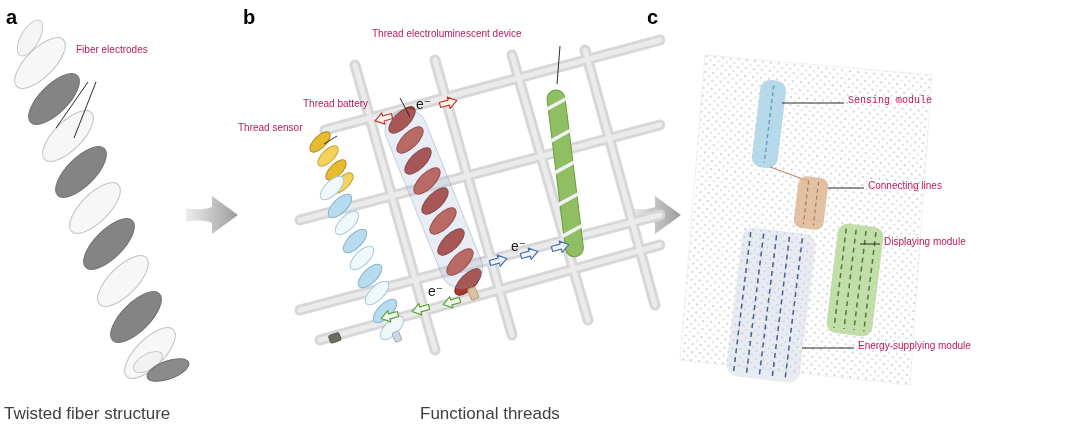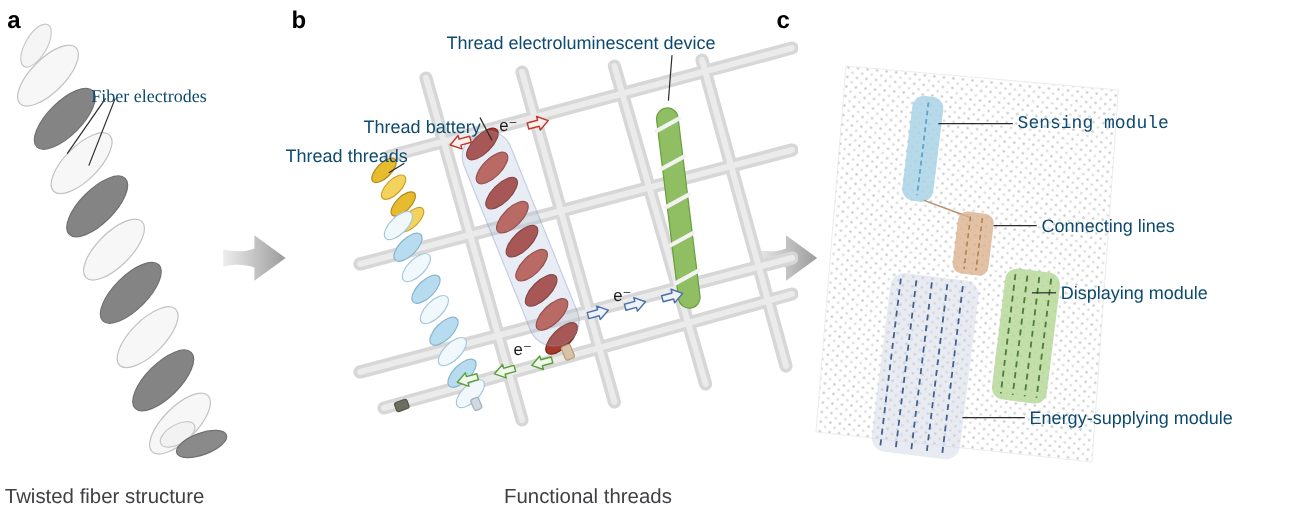--- a/index.html
+++ b/index.html
@@ -2,21 +2,21 @@
 <html><head>
 <meta charset="utf-8">
 <style>
   html,body{margin:0;padding:0;background:#ffffff;}
   #figure{
     position:relative;width:1080px;height:441px;background:#ffffff;
     font-family:"Liberation Sans","DejaVu Sans",sans-serif;overflow:hidden;
   }
   .abs{position:absolute;}
   .panel-letter{font-size:20px;font-weight:700;color:#000;z-index:3;}
-  .fig-label{font-size:15px;color:#0c4a6e;white-space:nowrap;z-index:3;}
+  .fig-label{font-size:10px;color:#be185d;white-space:nowrap;z-index:3;}
   .electron{font-size:14px;color:#1a1a1a;white-space:nowrap;z-index:3;}
   .caption{font-size:17px;color:#3f3f44;white-space:nowrap;z-index:3;}
   svg{display:block;}
   .illus{z-index:1;}
 </style>
 </head>
 <body>
 
 <div id="figure">
 
@@ -38,21 +38,21 @@
       <ellipse cx="148" cy="344" rx="16" ry="8" transform="rotate(-30 148 344)" fill="#f2f2f2" stroke="#c8c8c8"></ellipse>
       <ellipse cx="168" cy="352" rx="22" ry="9" transform="rotate(-20 168 352)" fill="#8a8a8a" stroke="#707070"></ellipse>
     </g>
 
     <g stroke="#2b2b2b" stroke-width="1">
       <line x1="88" y1="64" x2="56" y2="110"></line>
       <line x1="96" y1="64" x2="74" y2="120"></line>
     </g>
   </svg>
 
-  <div class="abs fig-label" style="left:76px;top:73px;font-family:Liberation Serif, serif;">Fiber electrodes</div>
+  <div class="abs fig-label" style="left:76px;top:44px;">Fiber electrodes</div>
 
   <div class="abs caption" style="left:4px;top:404px;">Twisted fiber structure</div>
 
   <svg class="abs" style="left:184px;top:192px;" width="56" height="46" viewBox="0 0 56 46">
     <defs>
       <linearGradient id="aga" x1="0" y1="0" x2="1" y2="0">
         <stop offset="0" stop-color="#ededed"></stop>
           <stop offset="1" stop-color="#9b9b9b"></stop>
       </linearGradient>
     </defs>
@@ -154,21 +154,21 @@
 
     <g stroke="#2b2b2b" stroke-width="1">
       <line x1="320" y1="26" x2="317" y2="64"></line>
       <line x1="160" y1="78" x2="170" y2="97"></line>
       <line x1="97" y1="116" x2="84" y2="124"></line>
     </g>
   </svg>
 
   <div class="abs fig-label" style="left:372px;top:28px;">Thread electroluminescent device</div>
   <div class="abs fig-label" style="left:303px;top:80px;margin-top:18px;">Thread battery</div>
-  <div class="abs fig-label" style="left:238px;top:122px;">Thread threads</div>
+  <div class="abs fig-label" style="left:238px;top:122px;">Thread sensor</div>
 
   <div class="abs electron" style="left:416px;top:96px;">e⁻</div>
   <div class="abs electron" style="left:511px;top:238px;">e⁻</div>
   <div class="abs electron" style="left:428px;top:283px;">e⁻</div>
 
   <div class="abs caption" style="left:388px;top:404px;margin-left:32px;">Functional threads</div>
 
   <svg class="abs" style="left:627px;top:192px;" width="56" height="46" viewBox="0 0 56 46">
     <defs>
       <linearGradient id="agb" x1="0" y1="0" x2="1" y2="0">

